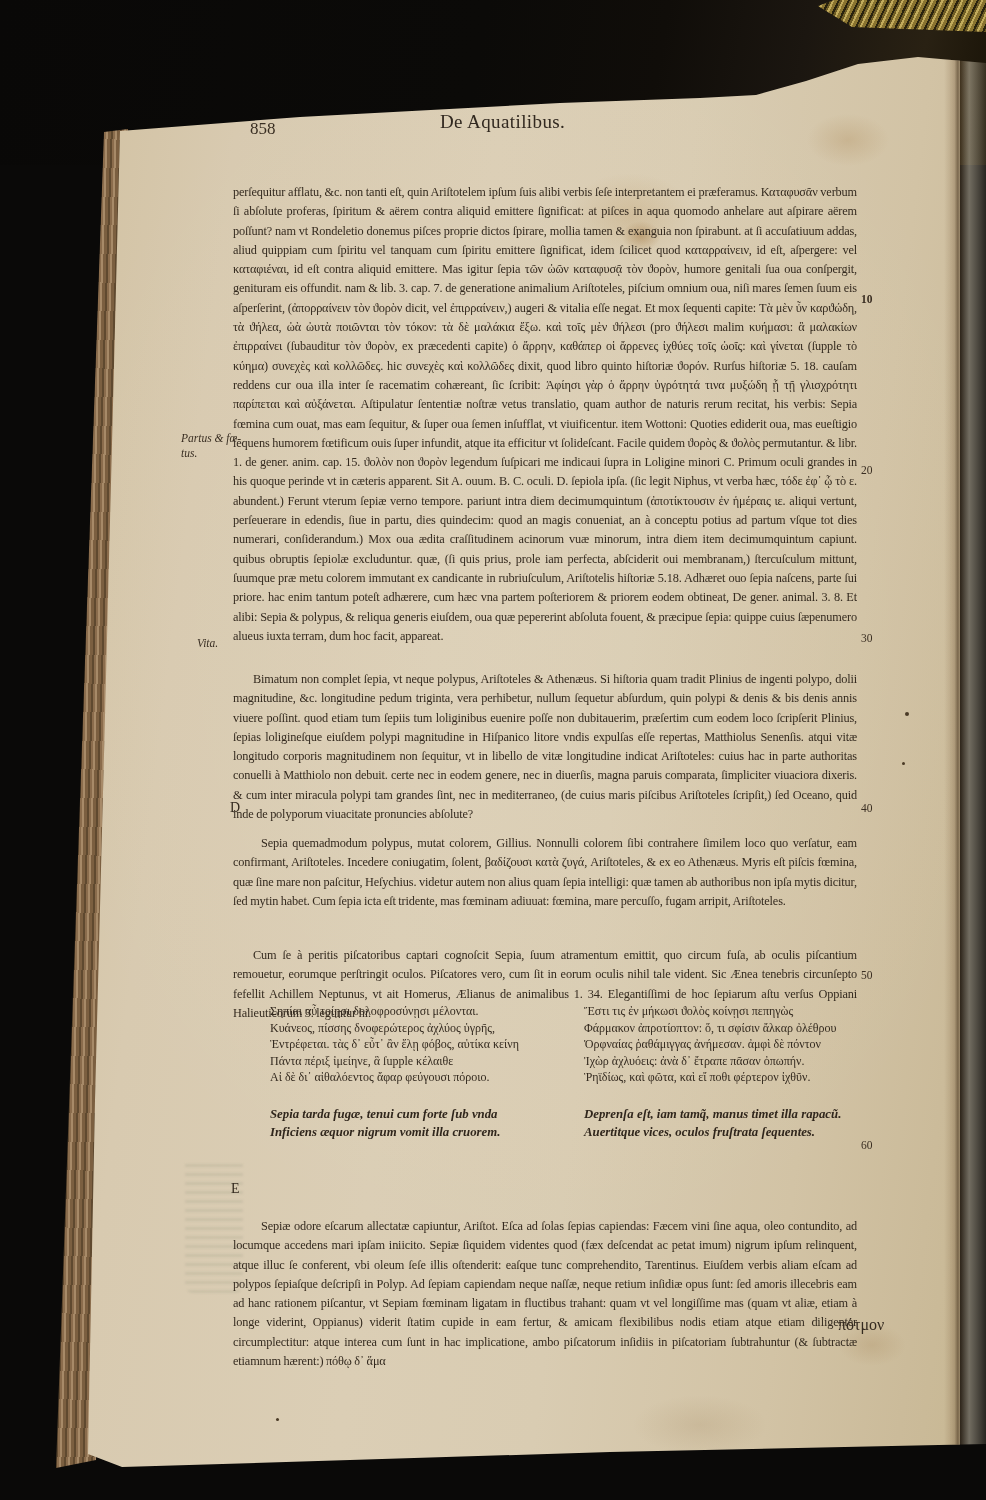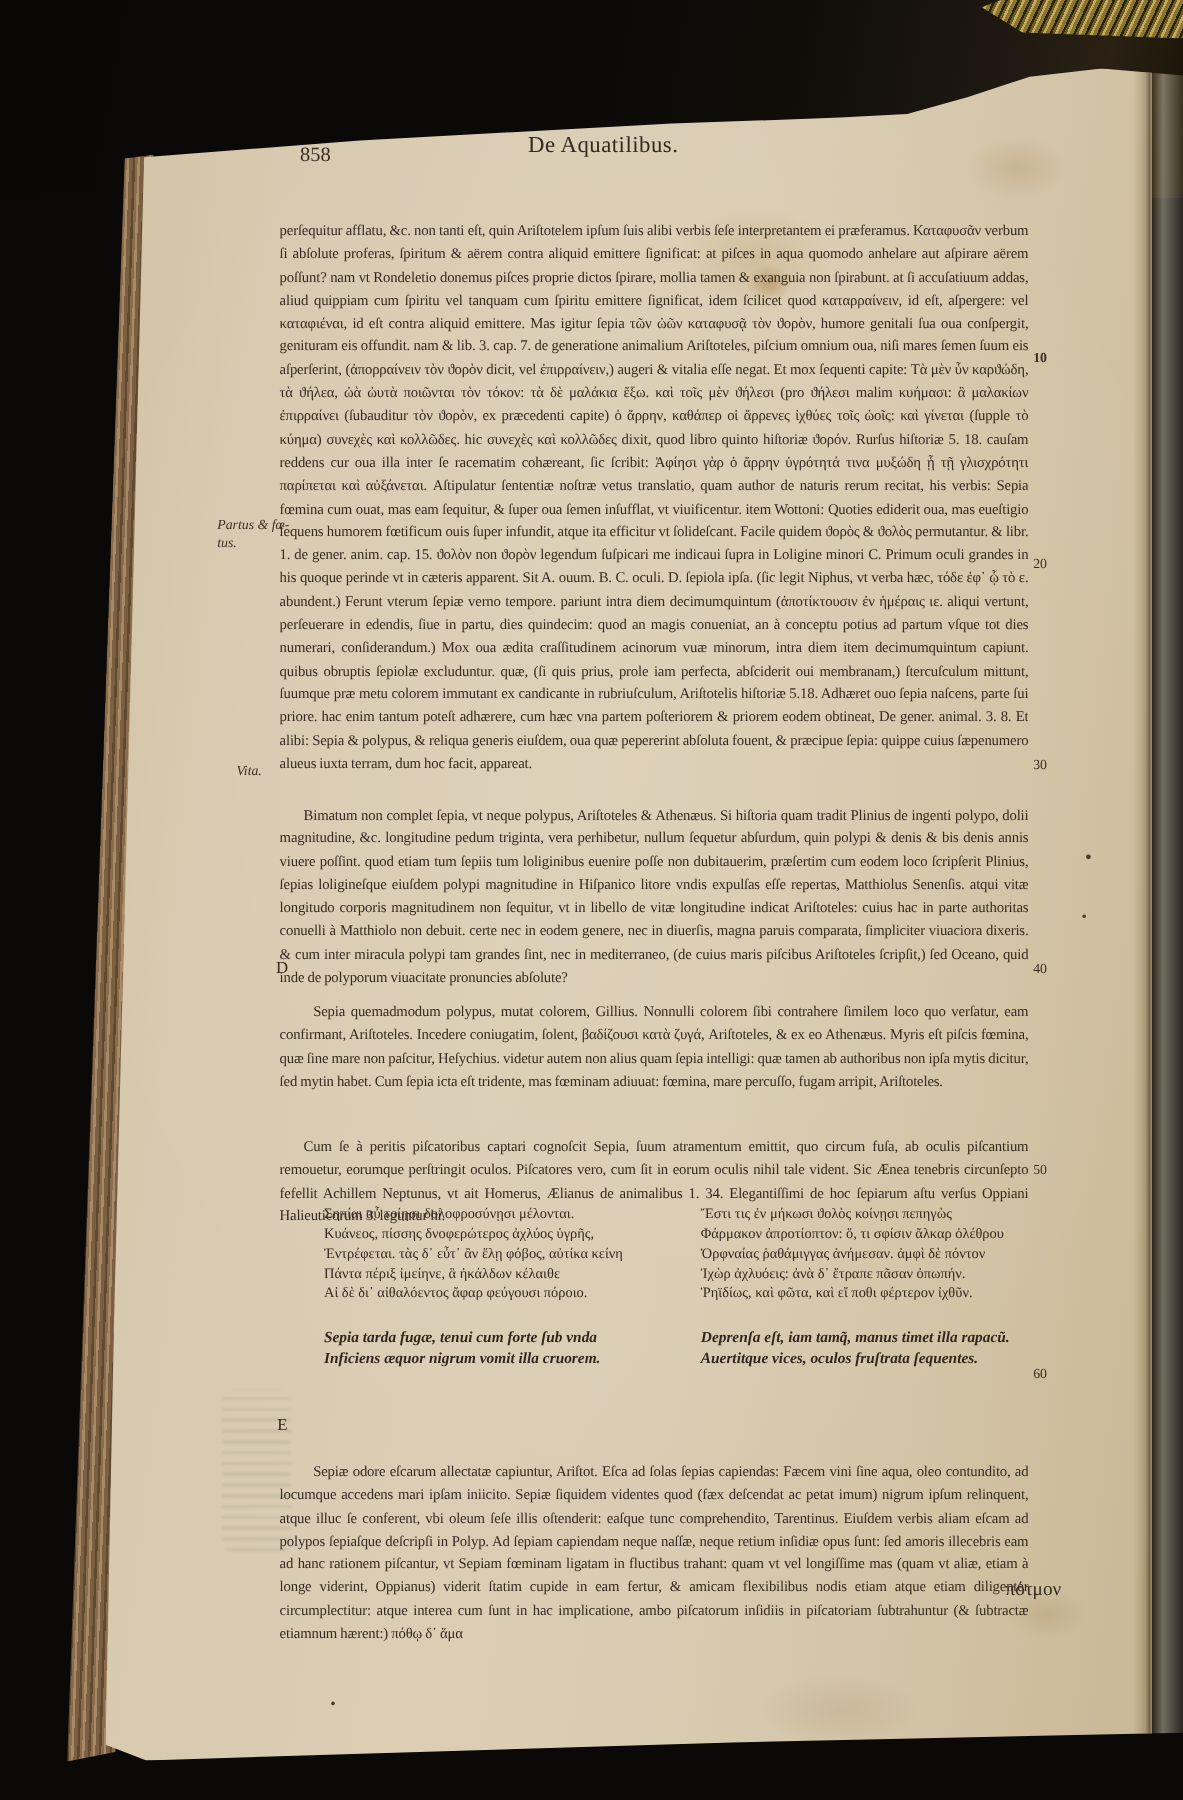--- a/index.html
+++ b/index.html
@@ -91,21 +91,21 @@
 
     <p class="bpar" id="p1">perſequitur afflatu, &amp;c. non tanti eſt, quin Ariſtotelem ipſum ſuis alibi verbis ſeſe interpretantem ei præferamus. Καταφυσᾶν verbum ſi abſolute proferas, ſpiritum &amp; aërem contra aliquid emittere ſignificat: at piſces in aqua quomodo anhelare aut aſpirare aërem poſſunt? nam vt Rondeletio donemus piſces proprie dictos ſpirare, mollia tamen &amp; exanguia non ſpirabunt. at ſi accuſatiuum addas, aliud quippiam cum ſpiritu vel tanquam cum ſpiritu emittere ſignificat, idem ſcilicet quod καταρραίνειν, id eſt, aſpergere: vel καταφιέναι, id eſt contra aliquid emittere. Mas igitur ſepia τῶν ὠῶν καταφυσᾷ τὸν ϑορὸν, humore genitali ſua oua conſpergit, genituram eis offundit. nam &amp; lib. 3. cap. 7. de generatione animalium Ariſtoteles, piſcium omnium oua, niſi mares ſemen ſuum eis aſperſerint, (ἀπορραίνειν τὸν ϑορὸν dicit, vel ἐπιρραίνειν,) augeri &amp; vitalia eſſe negat. Et mox ſequenti capite: Τὰ μὲν ὖν καρϑώδη, τὰ ϑήλεα, ὠὰ ὠυτὰ ποιῶνται τὸν τόκον: τὰ δὲ μαλάκια ἔξω. καὶ τοῖς μὲν ϑήλεσι (pro ϑήλεσι malim κυήμασι: ἃ μαλακίων ἐπιρραίνει (ſubauditur τὸν ϑορὸν, ex præcedenti capite) ὁ ἄρρην, καθάπερ οἱ ἄρρενες ἰχθύες τοῖς ὠοῖς: καὶ γίνεται (ſupple τὸ κύημα) συνεχὲς καὶ κολλῶδες. hic συνεχὲς καὶ κολλῶδες dixit, quod libro quinto hiſtoriæ ϑορόν. Rurſus hiſtoriæ 5. 18. cauſam reddens cur oua illa inter ſe racematim cohæreant, ſic ſcribit: Ἀφίησι γὰρ ὁ ἄρρην ὑγρότητά τινα μυξώδη ᾗ τῇ γλισχρότητι παρίπεται καὶ αὐξάνεται. Aſtipulatur ſententiæ noſtræ vetus translatio, quam author de naturis rerum recitat, his verbis: Sepia fœmina cum ouat, mas eam ſequitur, &amp; ſuper oua ſemen inſufflat, vt viuificentur. item Wottoni: Quoties ediderit oua, mas eueſtigio ſequens humorem fœtificum ouis ſuper infundit, atque ita efficitur vt ſolideſcant. Facile quidem ϑορὸς &amp; ϑολὸς permutantur. &amp; libr. 1. de gener. anim. cap. 15. ϑολὸν non ϑορὸν legendum ſuſpicari me indicaui ſupra in Loligine minori C. Primum oculi grandes in his quoque perinde vt in cæteris apparent. Sit A. ouum. B. C. oculi. D. ſepiola ipſa. (ſic legit Niphus, vt verba hæc, τόδε ἐφ᾽ ᾧ τὸ ε. abundent.) Ferunt vterum ſepiæ verno tempore. pariunt intra diem decimumquintum (ἀποτίκτουσιν ἐν ἡμέραις ιε. aliqui vertunt, perſeuerare in edendis, ſiue in partu, dies quindecim: quod an magis conueniat, an à conceptu potius ad partum vſque tot dies numerari, conſiderandum.) Mox oua ædita craſſitudinem acinorum vuæ minorum, intra diem item decimumquintum capiunt. quibus obruptis ſepiolæ excluduntur. quæ, (ſi quis prius, prole iam perfecta, abſciderit oui membranam,) ſtercuſculum mittunt, ſuumque præ metu colorem immutant ex candicante in rubriuſculum, Ariſtotelis hiſtoriæ 5.18. Adhæret ouo ſepia naſcens, parte ſui priore. hac enim tantum poteſt adhærere, cum hæc vna partem poſteriorem &amp; priorem eodem obtineat, De gener. animal. 3. 8. Et alibi: Sepia &amp; polypus, &amp; reliqua generis eiuſdem, oua quæ pepererint abſoluta fouent, &amp; præcipue ſepia: quippe cuius ſæpenumero alueus iuxta terram, dum hoc facit, appareat.</p>
     <p class="bpar" id="p2">Bimatum non complet ſepia, vt neque polypus, Ariſtoteles &amp; Athenæus. Si hiſtoria quam tradit Plinius de ingenti polypo, dolii magnitudine, &amp;c. longitudine pedum triginta, vera perhibetur, nullum ſequetur abſurdum, quin polypi &amp; denis &amp; bis denis annis viuere poſſint. quod etiam tum ſepiis tum loliginibus euenire poſſe non dubitauerim, præſertim cum eodem loco ſcripſerit Plinius, ſepias loligineſque eiuſdem polypi magnitudine in Hiſpanico litore vndis expulſas eſſe repertas, Matthiolus Senenſis. atqui vitæ longitudo corporis magnitudinem non ſequitur, vt in libello de vitæ longitudine indicat Ariſtoteles: cuius hac in parte authoritas conuelli à Matthiolo non debuit. certe nec in eodem genere, nec in diuerſis, magna paruis comparata, ſimpliciter viuaciora dixeris. &amp; cum inter miracula polypi tam grandes ſint, nec in mediterraneo, (de cuius maris piſcibus Ariſtoteles ſcripſit,) ſed Oceano, quid inde de polyporum viuacitate pronuncies abſolute?</p>
     <p class="bpar" id="p3">Sepia quemadmodum polypus, mutat colorem, Gillius. Nonnulli colorem ſibi contrahere ſimilem loco quo verſatur, eam confirmant, Ariſtoteles. Incedere coniugatim, ſolent, βαδίζουσι κατὰ ζυγά, Ariſtoteles, &amp; ex eo Athenæus. Myris eſt piſcis fœmina, quæ ſine mare non paſcitur, Heſychius. videtur autem non alius quam ſepia intelligi: quæ tamen ab authoribus non ipſa mytis dicitur, ſed mytin habet. Cum ſepia icta eſt tridente, mas fœminam adiuuat: fœmina, mare percuſſo, fugam arripit, Ariſtoteles.</p>
     <p class="bpar" id="p4">Cum ſe à peritis piſcatoribus captari cognoſcit Sepia, ſuum atramentum emittit, quo circum fuſa, ab oculis piſcantium remouetur, eorumque perſtringit oculos. Piſcatores vero, cum ſit in eorum oculis nihil tale vident. Sic Ænea tenebris circunſepto fefellit Achillem Neptunus, vt ait Homerus, Ælianus de animalibus 1. 34. Elegantiſſimi de hoc ſepiarum aſtu verſus Oppiani Halieuticorum 3. leguntur hi.</p>
 
     <div class="verse-col" id="verse-left">
       <div class="gline">Σηπίαι αὖ τοίῃσι δολοφροσύνῃσι μέλονται.</div>
       <div class="gline">Κυάνεος, πίσσης δνοφερώτερος ἀχλύος ὑγρῆς,</div>
       <div class="gline">Ἐντρέφεται. τὰς δ᾽ εὖτ᾽ ἂν ἕλῃ φόβος, αὐτίκα κείνη</div>
-      <div class="gline">Πάντα πέριξ ἰμείηνε, ἃ ἠκάλδων κέλαιθε</div>
+      <div class="gline">Πάντα πέριξ ἰμείηνε, ἃ ſupple κέλαιθε</div>
       <div class="gline">Αἰ δὲ δι᾽ αἰθαλόεντος ἄφαρ φεύγουσι πόροιο.</div>
       <div class="lline first">Sepia tarda fugæ, tenui cum forte ſub vnda</div>
       <div class="lline">Inficiens æquor nigrum vomit illa cruorem.</div>
     </div>
 
     <div class="verse-col" id="verse-right">
       <div class="gline">Ἔστι τις ἐν μήκωσι ϑολὸς κοίνῃσι πεπηγὼς</div>
       <div class="gline">Φάρμακον ἀπροτίοπτον: ὅ, τι σφίσιν ἄλκαρ ὀλέθρου</div>
       <div class="gline">Ὀρφναίας ῥαθάμιγγας ἀνήμεσαν. ἀμφὶ δὲ πόντον</div>
       <div class="gline">Ἰχὼρ ἀχλυόεις: ἀνὰ δ᾽ ἔτραπε πᾶσαν ὀπωπήν.</div>

